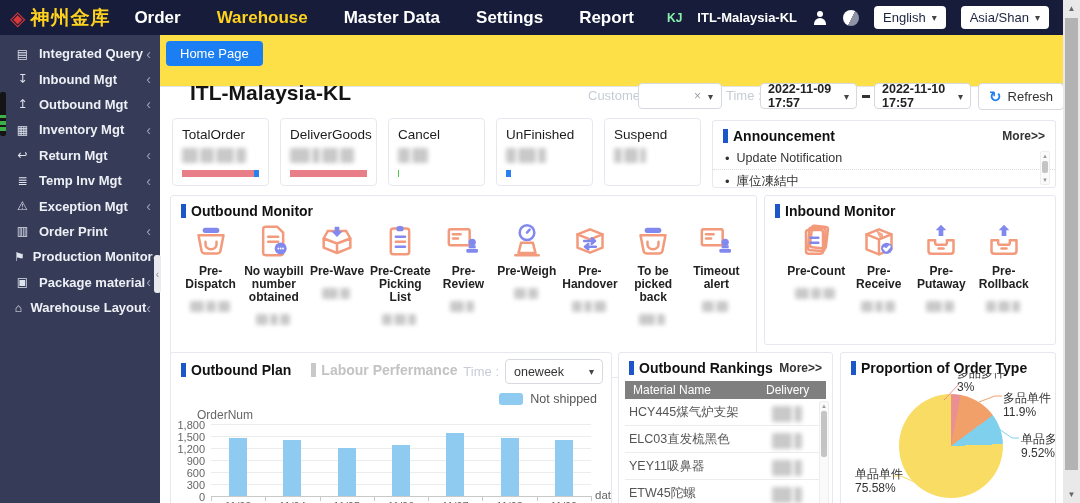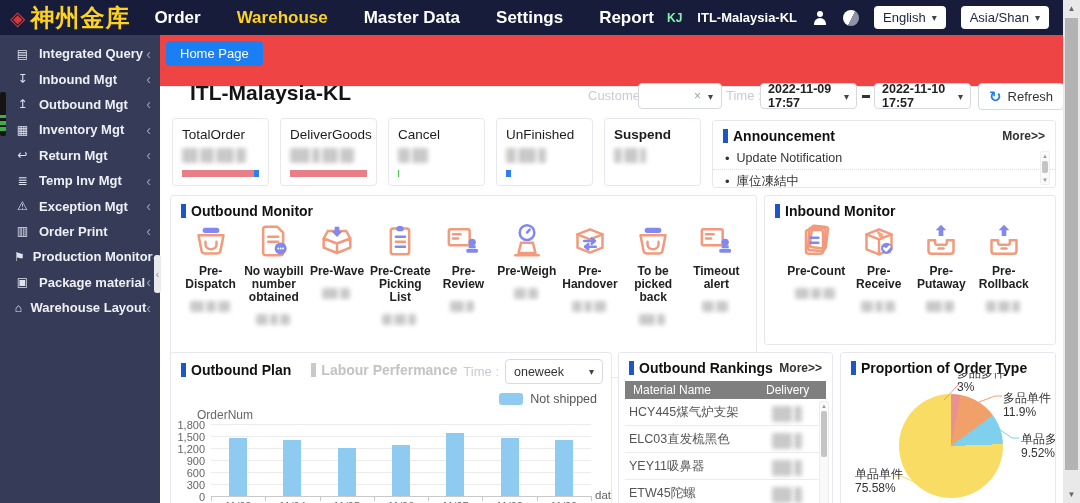--- a/index.html
+++ b/index.html
@@ -2,21 +2,21 @@
 <html><head>
 <meta charset="utf-8">
 <style>
   html,body{margin:0;padding:0;}
   body{width:1080px;height:503px;position:relative;overflow:hidden;background:#fff;
        font-family:"Liberation Sans","DejaVu Sans",sans-serif;-webkit-font-smoothing:antialiased;}
   
   .topbar{position:absolute;left:0;top:0;width:1063px;height:35px;background:#161c3a;display:flex;align-items:center;z-index:5;}
   .logo{display:flex;align-items:center;padding-left:10px;gap:5px;}
   .logo-icon{color:#d8383a;font-size:20px;line-height:1;}
-  .logo-text{color:#ffd21e;font-size:24px;font-weight:bold;letter-spacing:1px;}
+  .logo-text{color:#ffd21e;font-size:19px;font-weight:bold;letter-spacing:1px;}
   .nav-menu{display:flex;gap:36px;margin-left:24px;}
   .nav-item{color:#fff;font-size:17px;font-weight:600;cursor:pointer;}
   .nav-item.active{color:#ffd21e;font-weight:bold;}
   .nav-right{margin-left:auto;display:flex;align-items:center;gap:15px;padding-right:14px;}
   .user-short{color:#86efac;font-size:12px;font-weight:600;}
   .wh-name{color:#fff;font-size:13px;font-weight:bold;}
   .person-icon{position:relative;display:inline-block;width:16px;height:16px;}
   .person-icon::before{content:"";position:absolute;top:1px;left:5px;width:6px;height:6px;border-radius:50%;background:#fff;}
   .person-icon::after{content:"";position:absolute;bottom:1px;left:2px;width:12px;height:7px;border-radius:6px 6px 0 0;background:#fff;}
   .theme-toggle{width:16px;height:16px;border-radius:50%;background:linear-gradient(115deg,#ffffff 52%,#8e94a6 52%);}
@@ -26,21 +26,21 @@
   .sidebar{position:absolute;left:0;top:35px;width:160px;height:468px;background:#363c58;padding-top:6px;box-sizing:border-box;}
   .side-item{height:25.4px;display:flex;align-items:center;padding:0 9px 0 14px;cursor:pointer;}
   .side-icon{width:17px;font-size:12px;color:#dfe3ee;text-align:center;margin-right:8px;}
   .side-label{color:#eef0f6;font-size:13px;font-weight:600;white-space:nowrap;}
   .side-chev{margin-left:auto;color:#9aa1b8;font-size:14px;}
   .side-handle{position:absolute;left:154px;top:255px;width:7px;height:38px;background:#e9eaee;border-radius:3px;color:#888;font-size:10px;display:flex;align-items:center;justify-content:center;z-index:6;}
   .edge-widget{position:absolute;left:0;top:92px;width:6px;height:44px;border-radius:2px;z-index:7;
     background:linear-gradient(#141414 0 52%,#3fae4a 52% 60%,#141414 60% 66%,#3fae4a 66% 74%,#141414 74% 80%,#3fae4a 80% 88%,#141414 88% 100%);}
   
   .main{position:absolute;left:160px;top:35px;width:903px;height:468px;background:#fff;overflow:hidden;}
-  .tabstrip{position:absolute;left:0;top:0;width:100%;height:52px;background:#ef4444;border-bottom:1px solid #e2e4e8;box-sizing:border-box;}
+  .tabstrip{position:absolute;left:0;top:0;width:100%;height:52px;background:#fde047;border-bottom:1px solid #e2e4e8;box-sizing:border-box;}
   .home-tab{position:absolute;left:6px;top:6px;background:#1b7ef2;color:#fff;font-size:13px;padding:5px 14px;border-radius:4px;cursor:pointer;}
   .page-title{position:absolute;left:30px;top:46px;font-size:21px;font-weight:bold;color:#141414;}
   .ctl-label{position:absolute;color:#c6ccd6;font-size:13px;top:53px;}
   .customer-label{left:428px;}
   .time-label{left:566px;}
   .selectbox{position:absolute;top:48px;height:26px;border:1px solid #d6d9df;border-radius:4px;background:#fff;display:flex;align-items:center;box-sizing:border-box;cursor:pointer;}
   .customer-select{left:478px;width:84px;justify-content:flex-end;gap:7px;padding:0 8px;color:#9aa0ab;font-size:12px;}
   .date-select{padding:0 7px;gap:5px;font-size:12.5px;color:#222;font-weight:600;}
   .date-from{left:600px;width:97px;}
   .date-to{left:714px;width:97px;}
@@ -257,21 +257,21 @@
           <span style="background: rgb(73, 200, 76); width: 1.5%; height: 100%;"></span>
         </div>
       </div>
       <div class="card" style="left: 336px;">
         <div class="card-label">UnFinished</div>
         <span class="blurrow"><span class="bb" style="width: 10px; height: 15px;"></span><span class="bb" style="width: 18px; height: 15px;"></span><span class="bb" style="width: 8px; height: 15px;"></span></span>
         <div class="card-bar">
           <span style="background: rgb(43, 127, 240); width: 7%; height: 100%;"></span>
         </div>
       </div>
-      <div class="card" style="left: 444px; font-weight: bold;">
+      <div class="card" style="left: 444px;">
         <div class="card-label">Suspend</div>
         <span class="blurrow"><span class="bb" style="width: 8px; height: 15px;"></span><span class="bb" style="width: 14px; height: 15px;"></span><span class="bb" style="width: 6px; height: 15px;"></span></span>
         <div class="card-bar"></div>
       </div>
     </div>
 
   <div class="panel ann-panel">
     <div class="panel-head">
       <span class="marker"></span>
       <span class="panel-title">Announcement</span>

